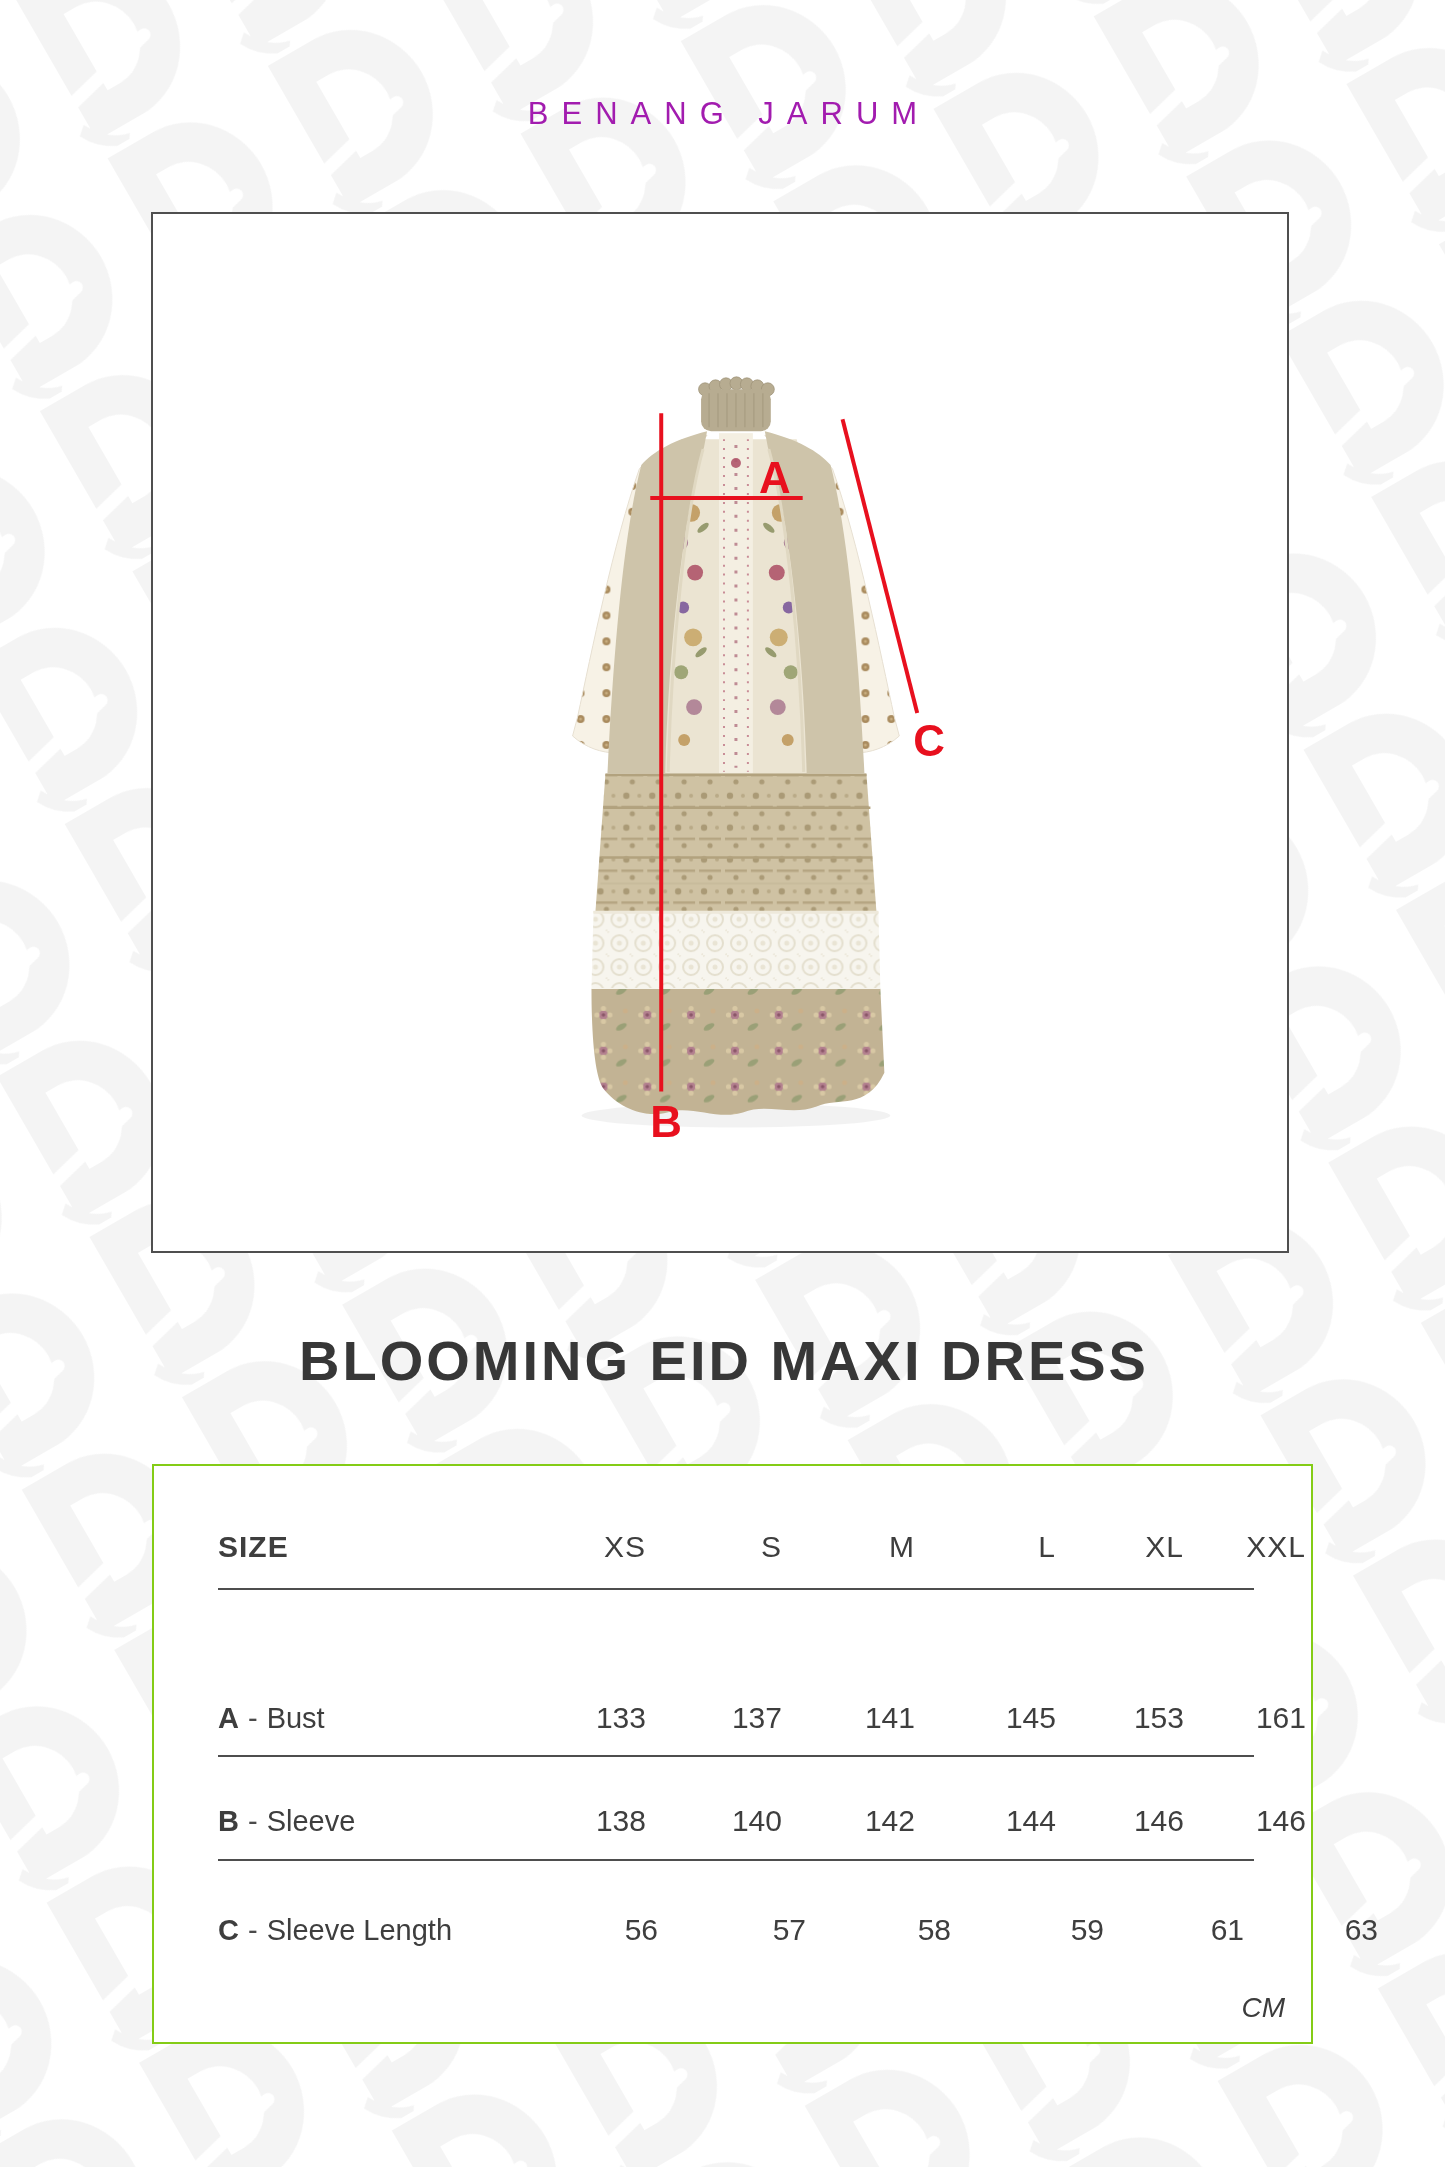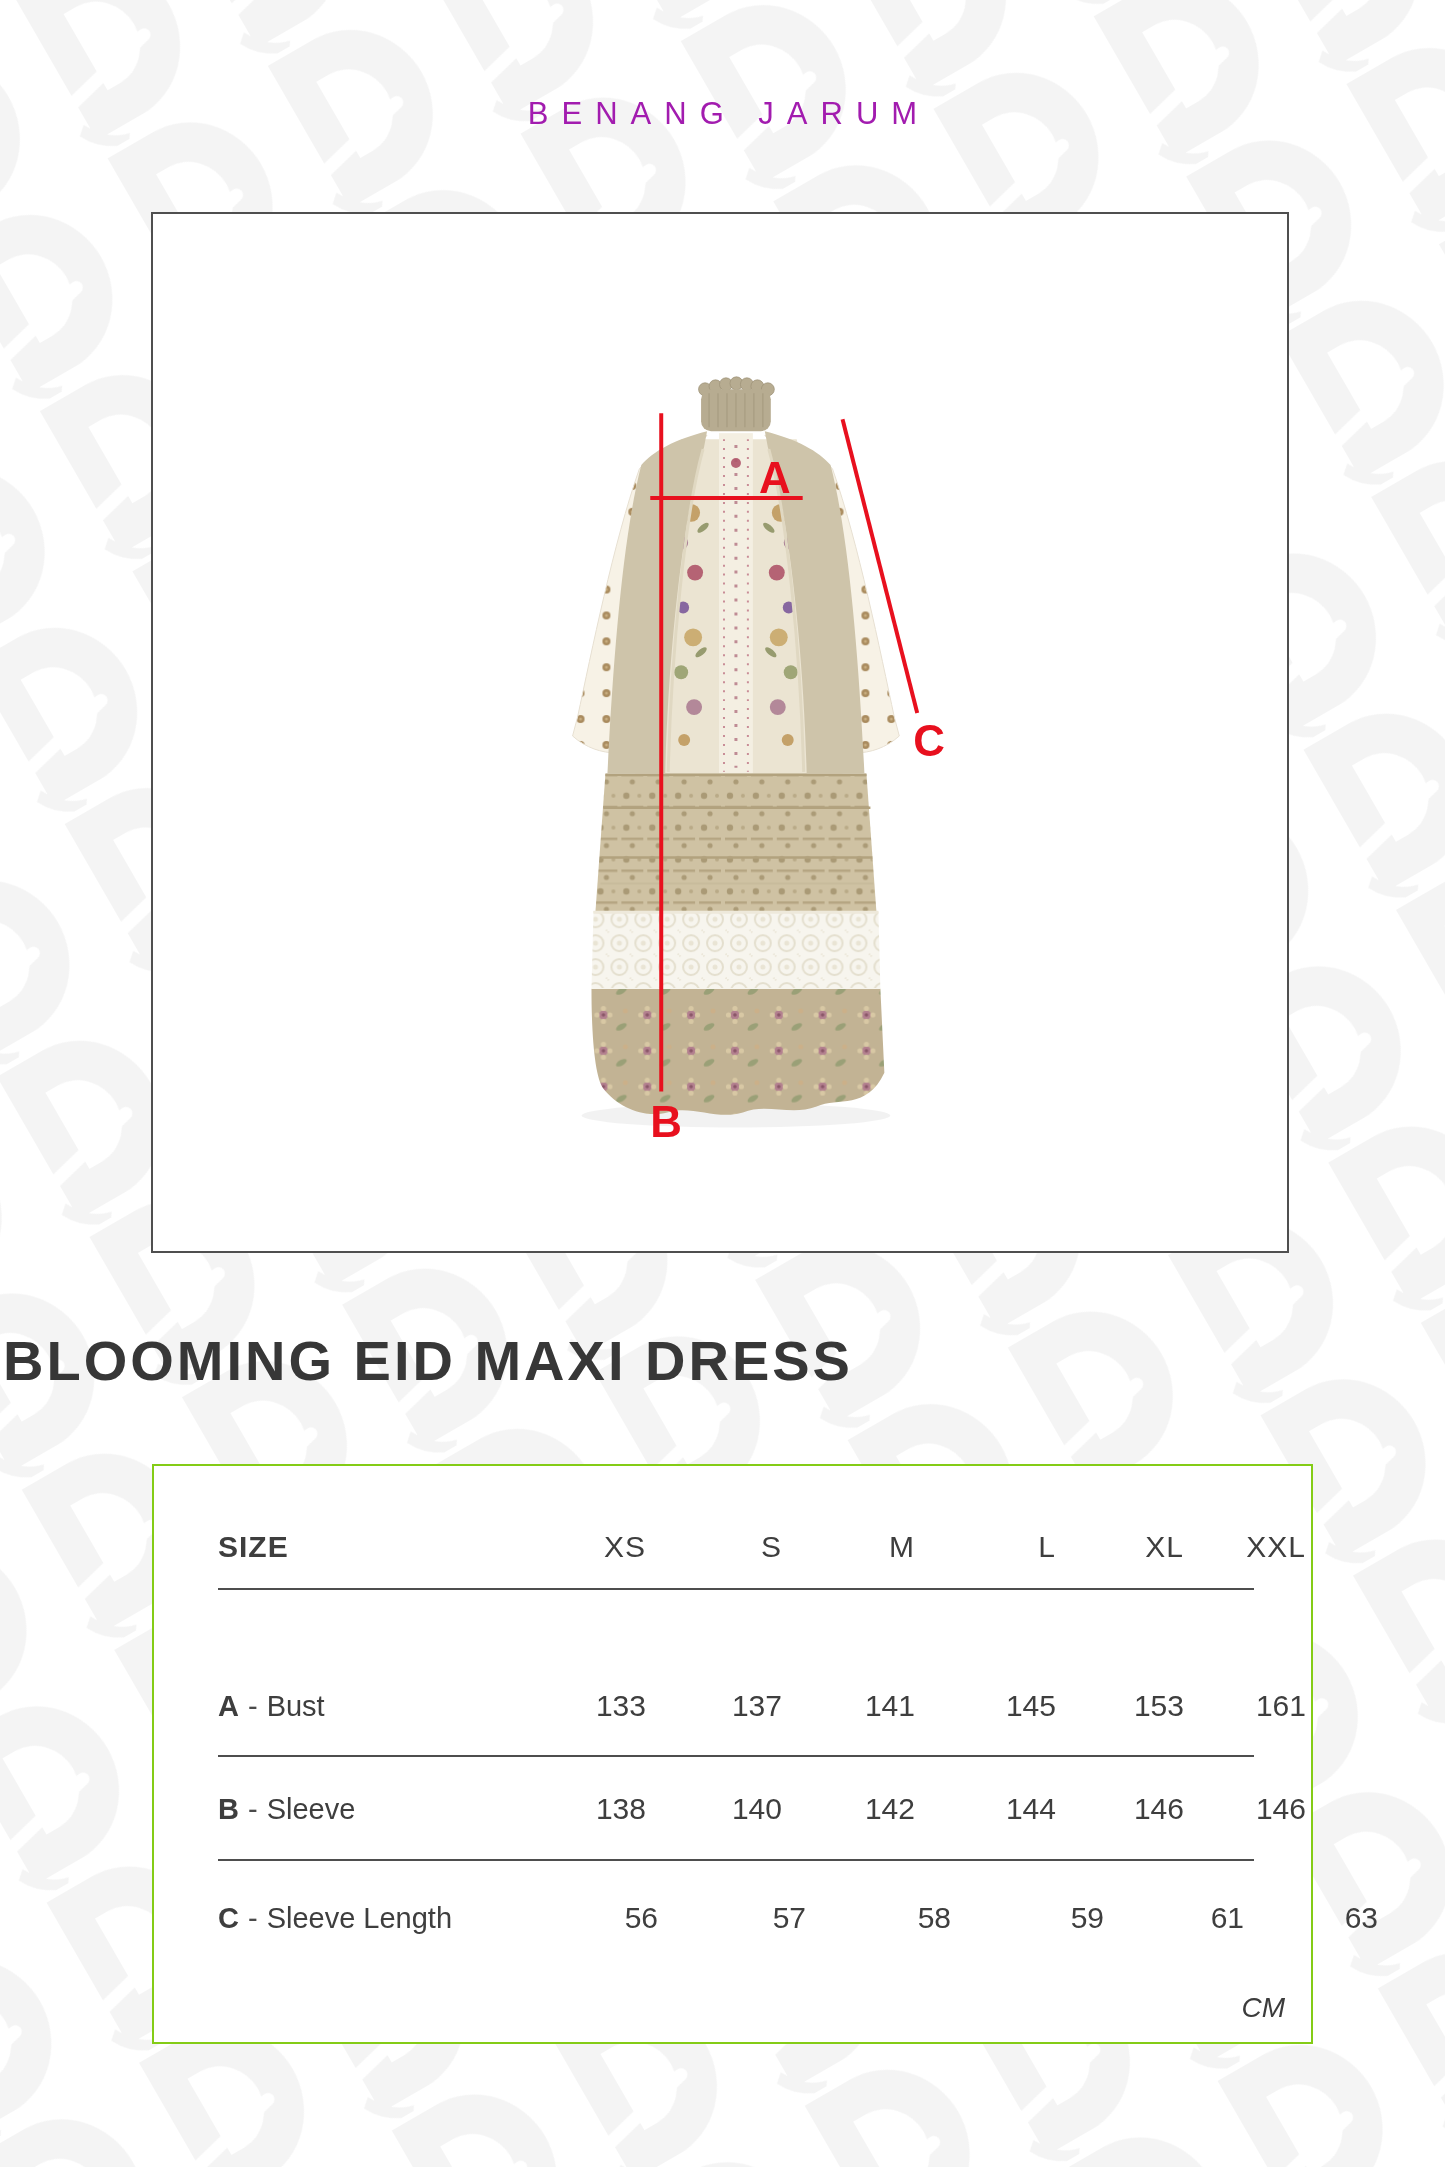--- a/index.html
+++ b/index.html
@@ -8,36 +8,36 @@
   .bg-svg{position:absolute; left:0; top:0; width:1445px; height:2167px; z-index:0;}
   .content{position:absolute; inset:0; z-index:1;}
 
   .brand{position:absolute; top:96px; left:0; width:100%; text-align:center;
          font-size:31px; font-weight:400; color:#a21caf; letter-spacing:13px; padding-left:13px; box-sizing:border-box;}
 
   .image-box{position:absolute; left:151px; top:212px; width:1138px; height:1041px;
              background:#ffffff; border:2px solid #4f4f4f; box-sizing:border-box;}
   .image-box svg{display:block; width:100%; height:100%;}
 
-  .title{position:absolute; top:1328px; left:0; width:100%; 
+  .title{position:absolute; top:1328px; left:0; width:100%; text-align:center;
          font-size:56px; font-weight:700; color:#373737; letter-spacing:3px; padding-left:3px; box-sizing:border-box;}
 
   .table-box{position:absolute; left:152px; top:1464px; width:1161px; height:580px;
              background:#ffffff; border:2px solid #84cc16; box-sizing:border-box;}
   .t-inner{position:relative; width:100%; height:100%;}
   .t-row{position:absolute; left:64px; width:1088px; display:grid;
          grid-template-columns:300px 128px 136px 133px 141px 128px 122px;
          align-items:center; transform:translateY(-50%); color:#3e3e3e;}
   .t-row .c{text-align:right;}
   .t-head{top:81px; font-size:30px; font-weight:500; letter-spacing:1px;}
   .t-head .size-label{font-weight:700;}
   .rule{position:absolute; left:64px; width:1036px; height:0; border-top:2px solid #4e4e4e;}
   .rule-1{top:122px;} .rule-2{top:289px;} .rule-3{top:393px;}
   .row-a{top:240px;} .row-b{top:343px;} .row-c{top:452px;gap:12px;}
-  .m-row{font-size:30px; font-weight:400;}
+  .m-row{font-size:30px; font-weight:400;margin-top:12px;}
   .m-row .lbl{font-size:29px;}
   .m-row .key{font-weight:700;}
   .m-row .sep{margin:0 9px; color:#4a4a4a;}
   .unit{position:absolute; right:26px; bottom:18px; font-size:28px; font-style:italic; color:#3c3c3c;}
 </style>
 </head>
 <body>
 
 <div class="page">
 

